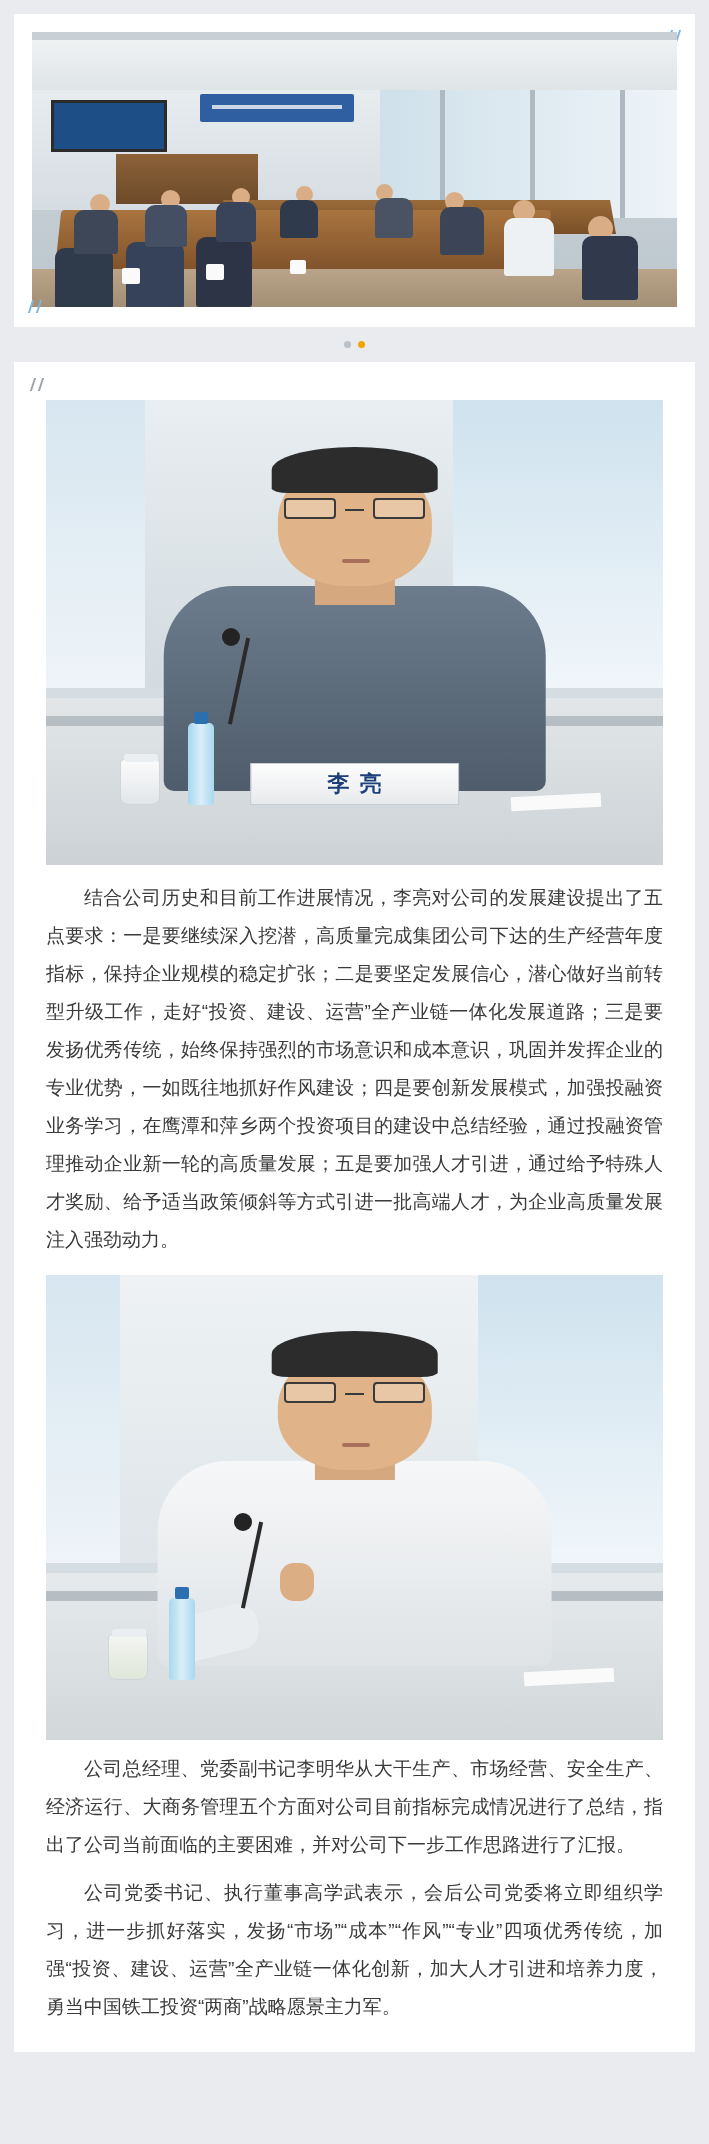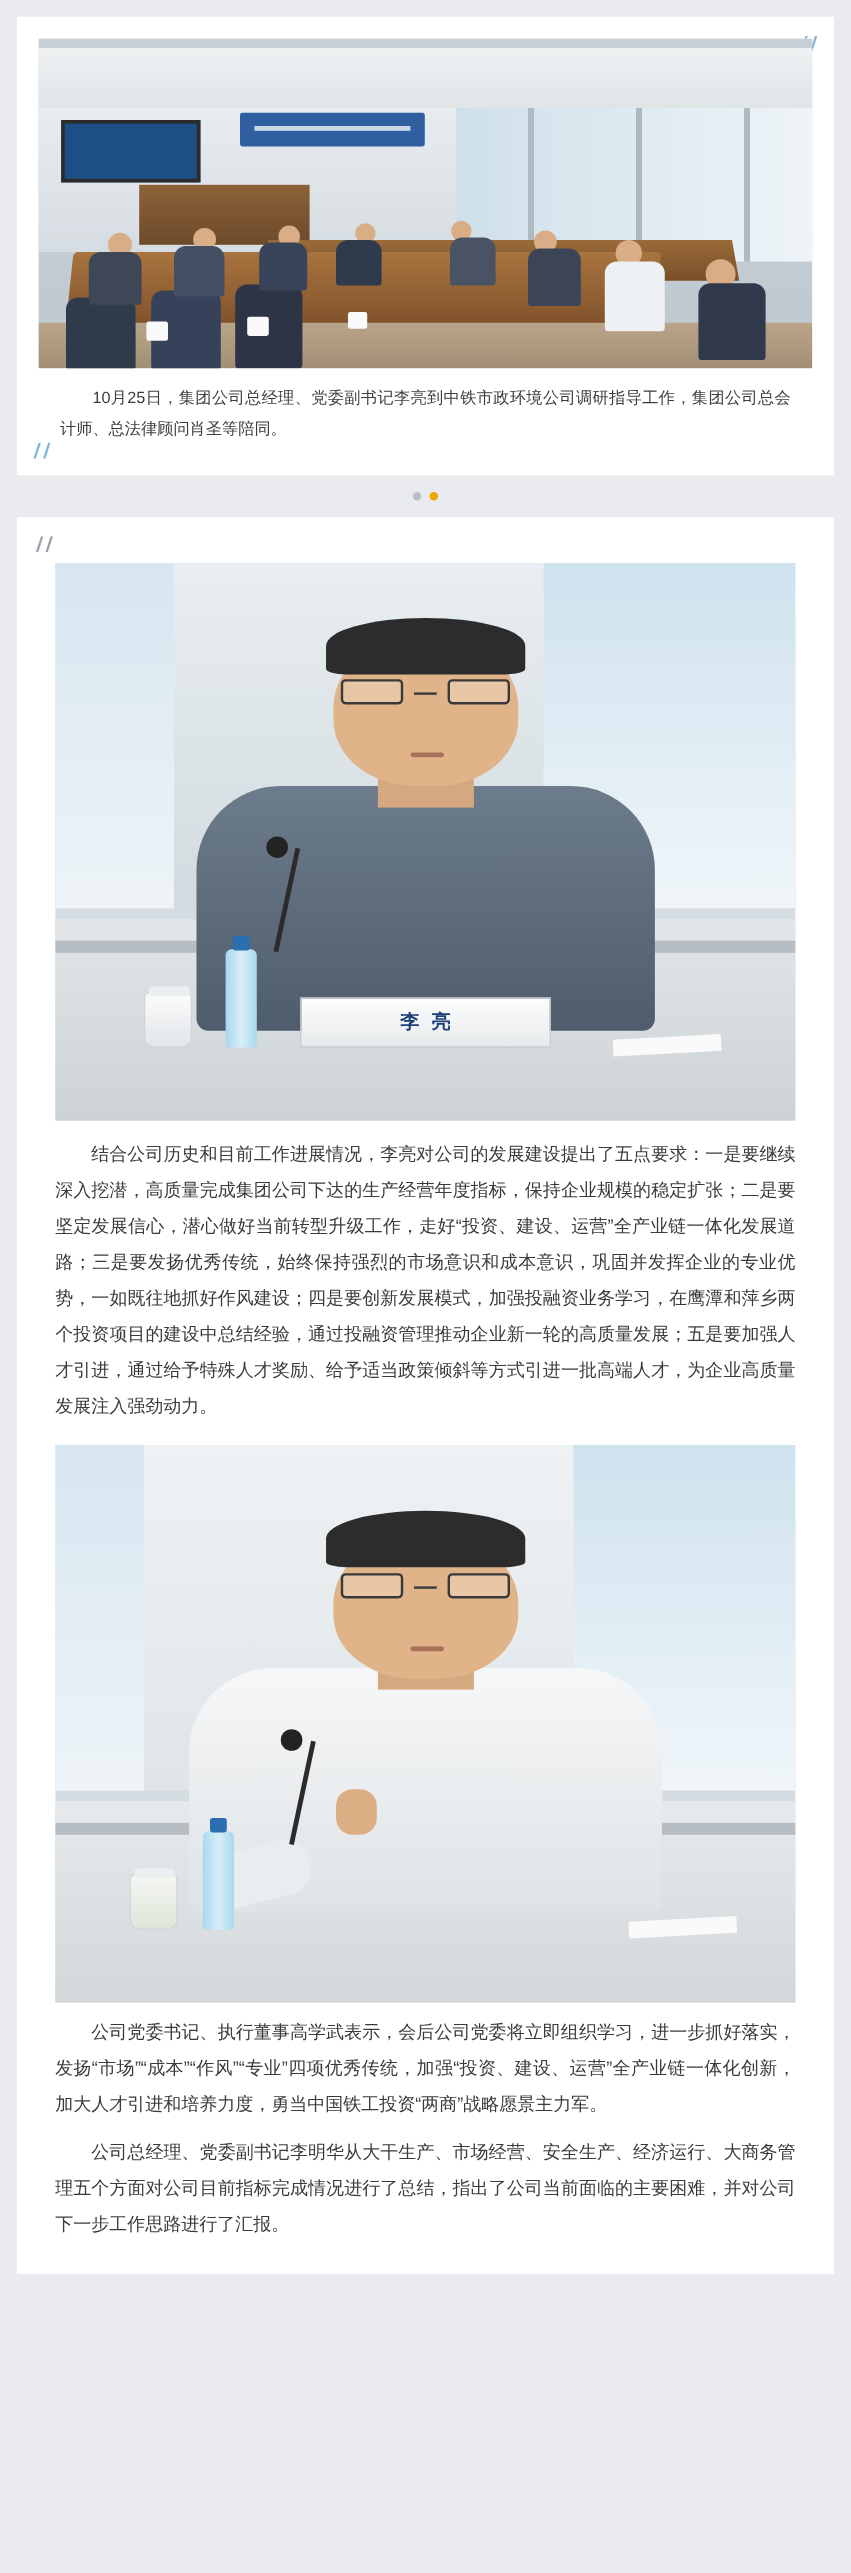--- a/index.html
+++ b/index.html
@@ -117,21 +117,21 @@
     height: 13px;
     background: #9aa3ab;
     position: absolute;
     top: 0;
     transform: skewX(-18deg);
   }
   .corner-tl span.a { left: 2px; }
   .corner-tl span.b { left: 10px; }
 
   .body-text {
-    font-size: 15px;
+    font-size: 19px;
     line-height: 2.0;
     color: #3a3a3a;
     text-align: justify;
     text-indent: 2em;
     margin: 14px 14px 0 14px;
   }
   .body-text.tight { margin-top: 10px; }
 
   .photo-wrap { margin: 16px 14px 0 14px; }
   .photo-wrap.top { margin-top: 18px; }
@@ -271,21 +271,21 @@
     position: absolute; width: 18px; height: 18px; border-radius: 50%; background: #232323;
   }
   .ph2 .nameplate {
     position: absolute; left: 50%; transform: translateX(-50%);
     bottom: 13%; width: 34%; height: 9%;
     background: linear-gradient(#fdfdfd,#e7eaec);
     border: 1px solid #c6ccd1;
     display: flex; align-items: center; justify-content: center;
   }
   .ph2 .nameplate .nm {
-    font-size: 16px; letter-spacing: 10px; color: #1c3f7a; font-weight: bold;
+    font-size: 22px; letter-spacing: 10px; color: #1c3f7a; font-weight: bold;
     font-family: "DejaVu Sans", sans-serif;
     text-indent: 10px;
   }
   .ph2 .bottle {
     position: absolute; bottom: 13%; width: 26px; height: 82px;
     background: linear-gradient(90deg,#a8d8ef,#d9eef8,#a8d8ef);
     border-radius: 5px 5px 3px 3px;
   }
   .ph2 .bottle::before {
     content: ""; position: absolute; left: 6px; top: -11px; width: 14px; height: 12px;
@@ -371,21 +371,20 @@
 
         <div class="head" style="right:44%; top:152px; width:17px; height:17px;"></div>
         <div class="p" style="right:41%; top:166px; width:38px; height:40px; background:#4a5364;"></div>
 
         <div style="position:absolute;left:14%;top:236px;width:18px;height:16px;background:#fafafa;border-radius:2px;"></div>
         <div style="position:absolute;left:27%;top:232px;width:18px;height:16px;background:#fafafa;border-radius:2px;"></div>
         <div style="position:absolute;left:40%;top:228px;width:16px;height:14px;background:#fafafa;border-radius:2px;"></div>
       </div>
     </div>
 
-    <div class="caption">10月25日，集团公司总经理、党委副书记李亮到中铁市政环境公司调研指导工作，集团公司总会计师、总法律顾问肖圣等陪同。</div>
 
     <div class="corner-bl">
       <span class="a"></span>
         <span class="b"></span>
     </div>
   </div>
 
   <div class="dots">
     <span class="dot"></span>
     <span class="dot active"></span>
@@ -458,18 +457,18 @@
 
           <div class="bottle" style="left:20%;"></div>
           <div class="cup" style="left:10%; background:linear-gradient(#f4f6f2,#dfe6d9);"></div>
           <div class="paper" style="right:8%;"></div>
 
         </div>
       </div>
     </div>
 
 
+    <div class="body-text tight">公司总经理、党委副书记李明华从大干生产、市场经营、安全生产、经济运行、大商务管理五个方面对公司目前指标完成情况进行了总结，指出了公司当前面临的主要困难，并对公司下一步工作思路进行了汇报。</div>
+
     <div class="body-text tight">公司党委书记、执行董事高学武表示，会后公司党委将立即组织学习，进一步抓好落实，发扬“市场”“成本”“作风”“专业”四项优秀传统，加强“投资、建设、运营”全产业链一体化创新，加大人才引进和培养力度，勇当中国铁工投资“两商”战略愿景主力军。</div>
-
-    <div class="body-text tight">公司总经理、党委副书记李明华从大干生产、市场经营、安全生产、经济运行、大商务管理五个方面对公司目前指标完成情况进行了总结，指出了公司当前面临的主要困难，并对公司下一步工作思路进行了汇报。</div>
 
   </div>
 </div>
 
 </body></html>

